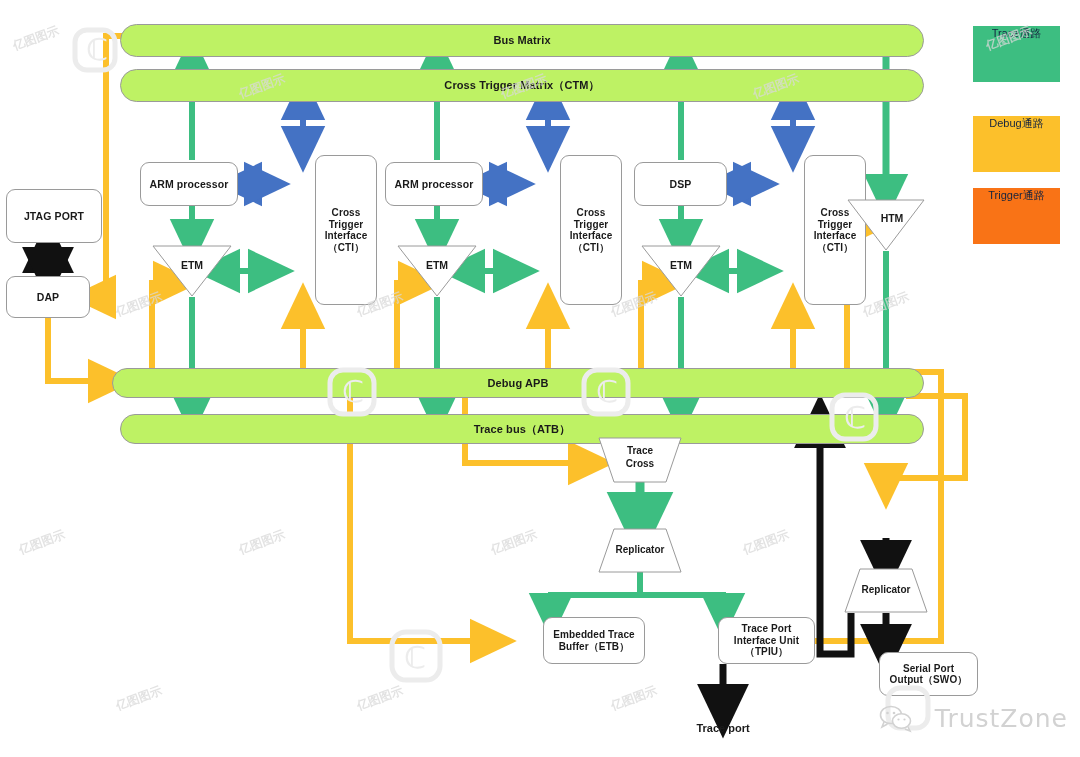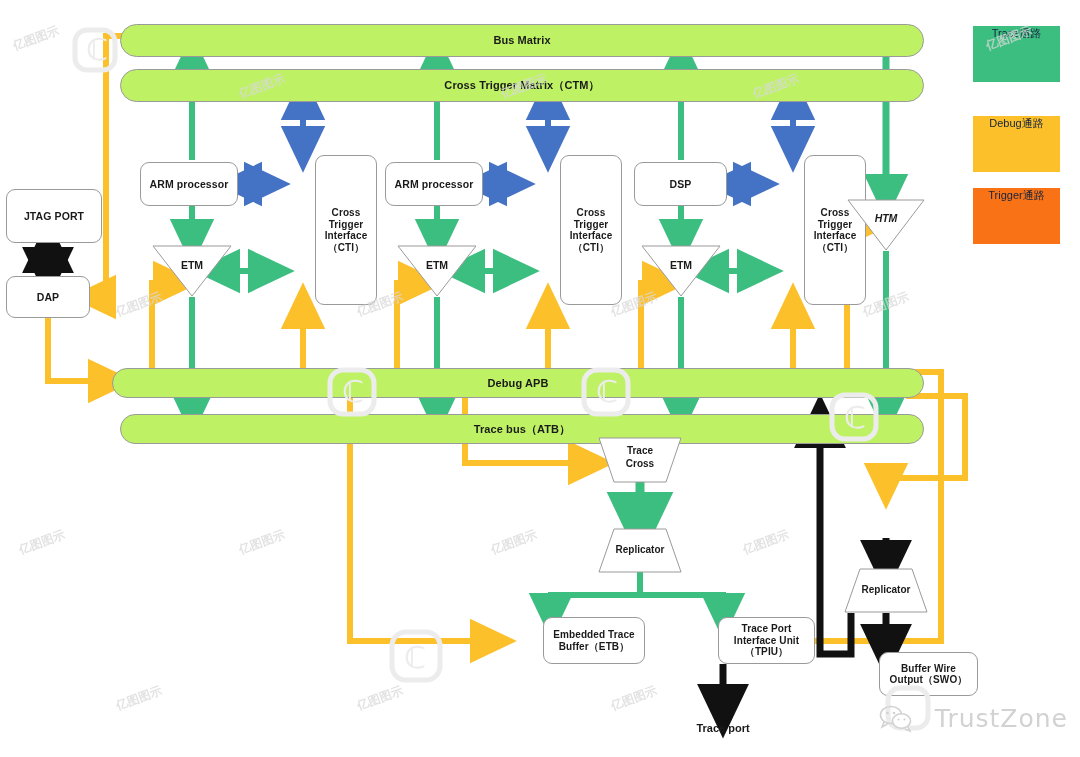--- a/index.html
+++ b/index.html
@@ -213,21 +213,21 @@
     <svg viewBox="0 0 80 52" width="80" height="52">
       <polygon points="1,1 79,1 40,51" fill="#ffffff" stroke="#9a9a9a" stroke-width="1"></polygon>
     </svg>
     <div class="tri-label" style="top:14px;left:0;">ETM</div>
   </div>
 
   <div class="tri" style="left:847px;top:199px;width:78px;height:52px;">
     <svg viewBox="0 0 78 52" width="78" height="52">
       <polygon points="1,1 77,1 39,51" fill="#ffffff" stroke="#9a9a9a" stroke-width="1"></polygon>
     </svg>
-    <div class="tri-label" style="top:13px;left:0;font-style:italic;">HTM</div>
+    <div class="tri-label" style="top:13px;left:6px;">HTM</div>
   </div>
 
 
   <div class="trap" style="left:598px;top:437px;width:84px;height:46px;">
     <svg viewBox="0 0 84 46" width="84" height="46">
       <polygon points="1,1 83,1 68,45 16,45" fill="#ffffff" stroke="#9a9a9a" stroke-width="1"></polygon>
     </svg>
     <div class="tri-label" style="top:8px;left:0;font-size:10px;">Trace</div>
     <div class="tri-label" style="top:21px;left:0;font-size:10px;">Cross</div>
   </div>
@@ -251,21 +251,21 @@
     <span>Buffer（ETB）</span>
   </div>
 
   <div class="node rbox tiny" style="left:675px;top:617px;width:97px;height:47px;flex-direction:column;">
     <span>Trace Port</span>
     <span>Interface Unit</span>
     <span>（TPIU）</span>
   </div>
 
   <div class="node rbox tiny" style="left:836px;top:652px;width:99px;height:44px;flex-direction:column;">
-    <span>Buffer Wire</span>
+    <span>Serial Port</span>
     <span>Output（SWO）</span>
   </div>
 
   <div class="plainlabel" style="left:673px;top:722px;width:100px;">Trace port</div>
 
   <div class="legend" style="left:973px;top:26px;width:87px;height:56px;background:#3DBE81;">
     <span>Trace通路</span>
   </div>
   <div class="legend" style="left:973px;top:107px;width:87px;height:56px;background:#FCC02B;margin-top:9px;">
     <span>Debug通路</span>

